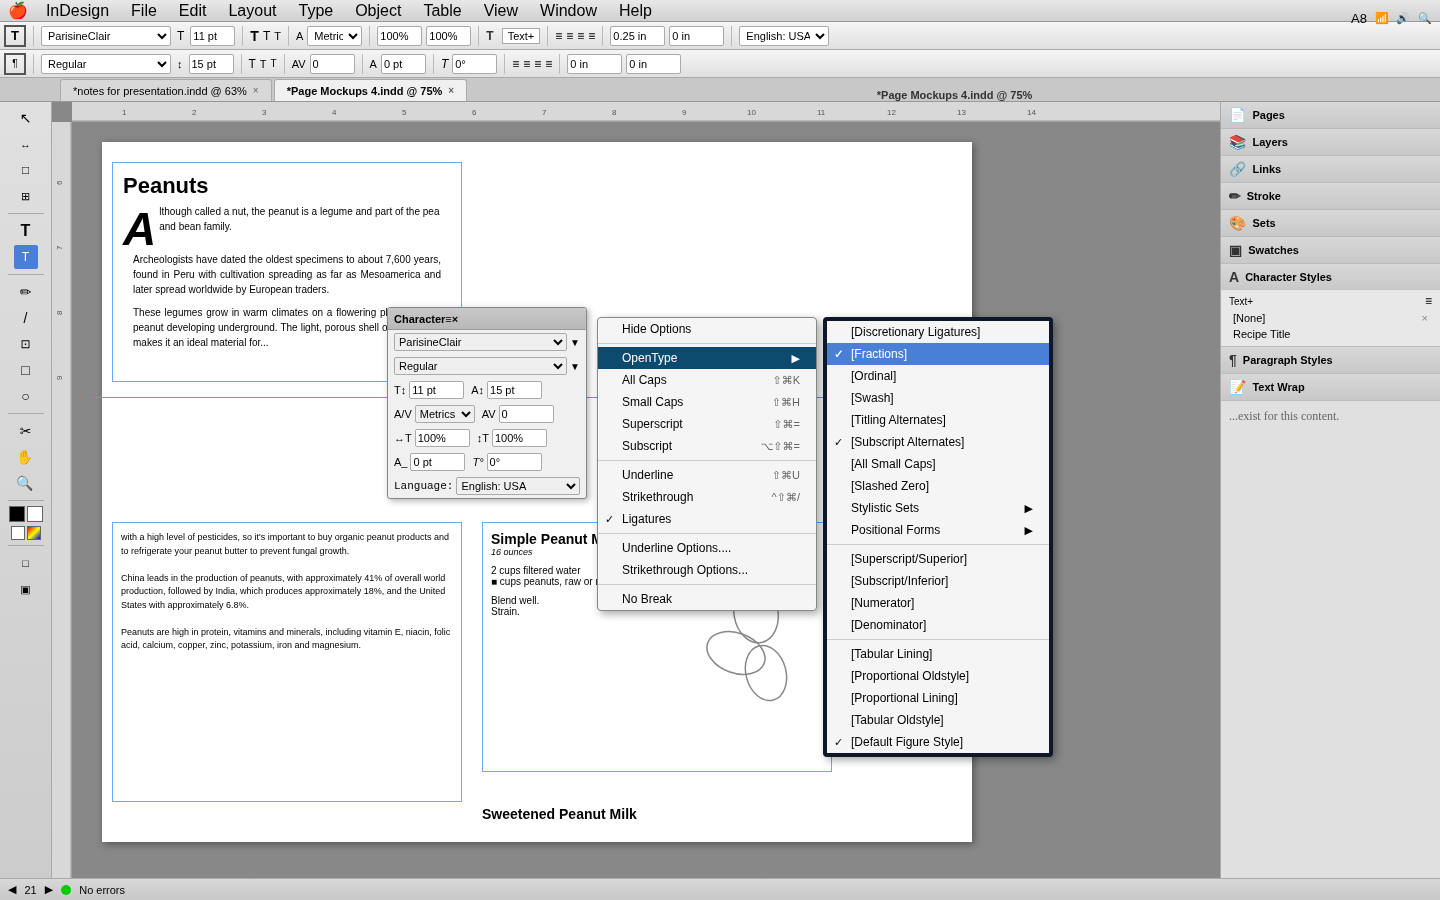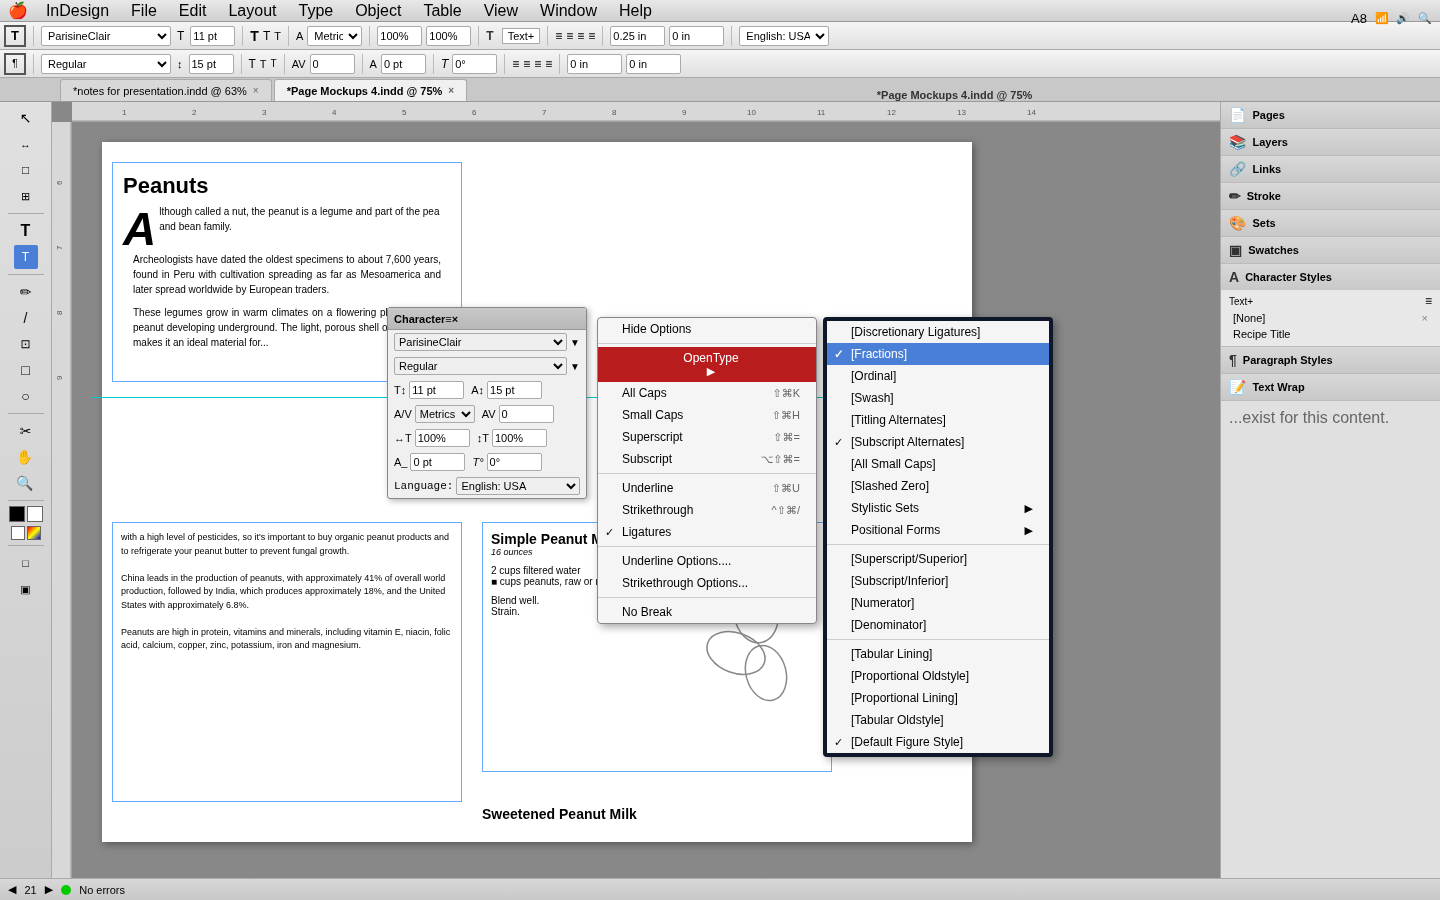--- a/index.html
+++ b/index.html
@@ -97,21 +97,21 @@
     
     #context-menu {
       position: absolute; top: 215px; left: 545px; width: 220px;
       background: #f5f5f5; border: 1px solid #888;
       box-shadow: 3px 3px 8px rgba(0,0,0,0.35); z-index: 60; border-radius: 4px;
     }
     .cm-item {
       padding: 4px 16px 4px 24px; font-size: 12px; cursor: pointer; position: relative;
       display: flex; align-items: center; justify-content: space-between;
     }
-    .cm-item.highlighted { background: #b91c1c; color: #fff; flex-direction: column; }
+    .cm-item.highlighted { background: #0c4a6e; color: #fff; }
     .cm-item.checked::before { content: '✓'; position: absolute; left: 7px; font-size: 11px; }
     .cm-sep { height: 1px; background: #ccc; margin: 3px 0; }
     .cm-shortcut { font-size: 11px; color: #666; }
     .cm-arrow { font-size: 11px; }
 
     
     #submenu-opentype {
       position: absolute; top: 215px; left: 762px; width: 230px;
       background: #f5f5f5; border: 4px solid #0f172a;
       box-shadow: 3px 3px 8px rgba(0,0,0,0.35); z-index: 65; border-radius: 4px; margin-left: 9px;
@@ -593,21 +593,21 @@
     </div>
 
     <div class="rp-section">
       <div class="rp-header">
         <span class="rp-icon">📝</span>
         <span>Text Wrap</span>
       </div>
     </div>
 
     <div style="flex:1;background:#e0e0e0;padding:8px;">
-      <div style="font-size:16px;color:#666;">...exist for this content.</div>
+      <div style="font-size:12px;color:#666;font-family:Liberation Serif, serif;">...exist for this content.</div>
     </div>
   </div>
 
 </div>
 
 <div id="statusbar">
   <span style="cursor:pointer;">◀</span>
   <span>21</span>
   <span style="cursor:pointer;">▶</span>
   <span style="width:10px;height:10px;border-radius:50%;background:#00cc00;display:inline-block;"></span>

